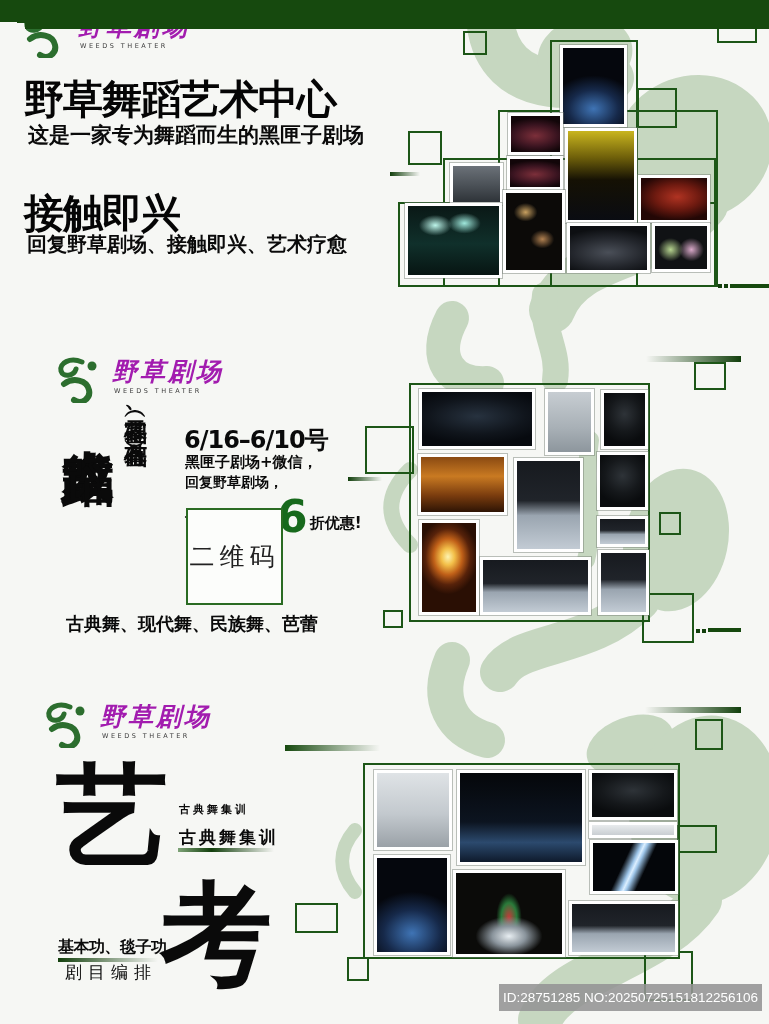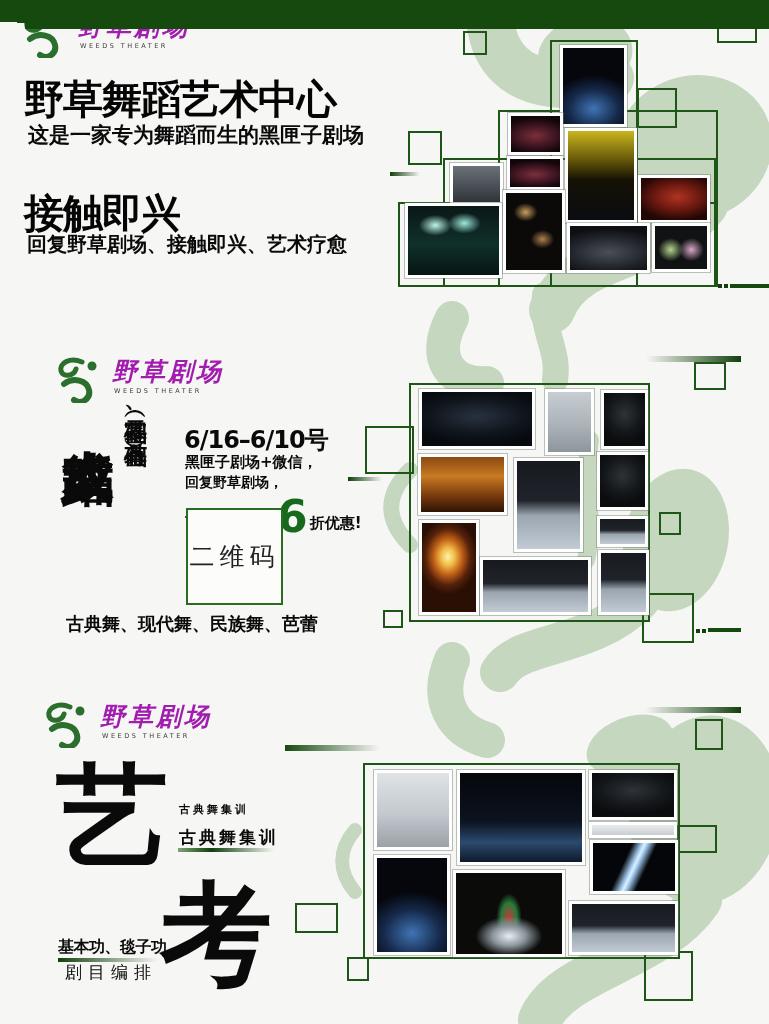--- a/index.html
+++ b/index.html
@@ -350,14 +350,15 @@
       <div class="tile c3-t4 p-strip"></div>
       <div class="tile c3-t5 p-beam"></div>
       <div class="tile c3-t6 p-blue"></div>
       <div class="tile c3-t7 p-spotlight"></div>
       <div class="tile c3-t8 p-floor"></div>
     </div>
   </section>
 
   <div class="bar bar3"></div>
 
+  <div class="wm-id">ID:28751285 NO:20250725151812256106</div>
 
 </div>
 
 </body></html>

